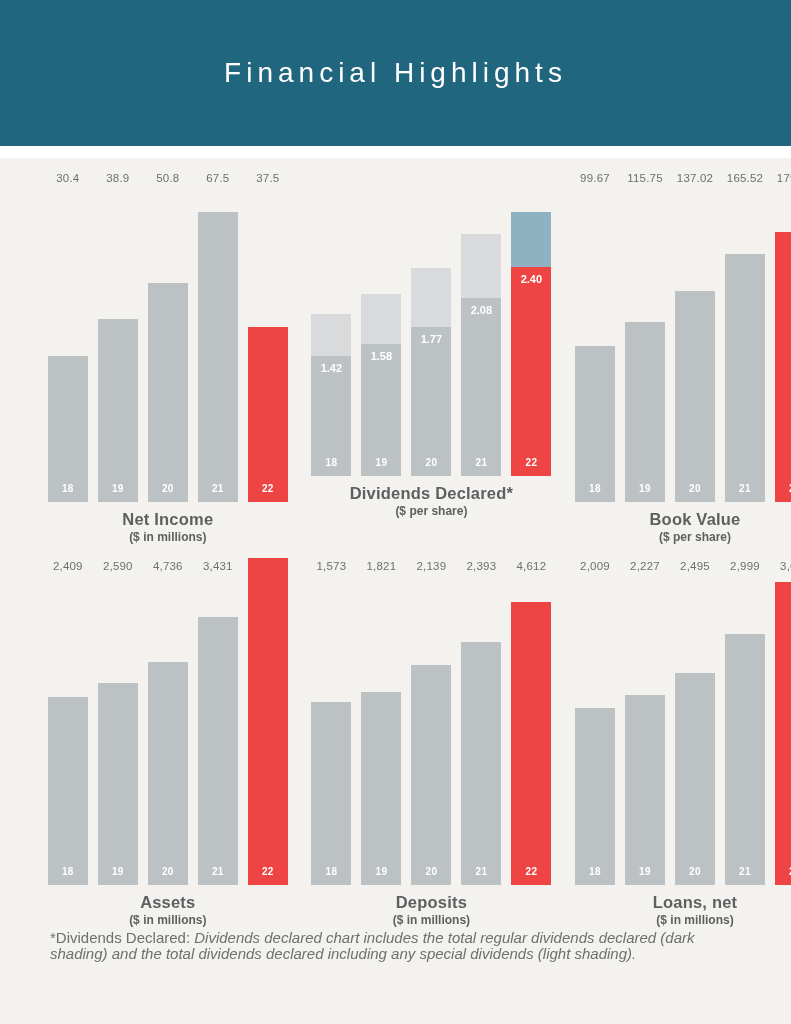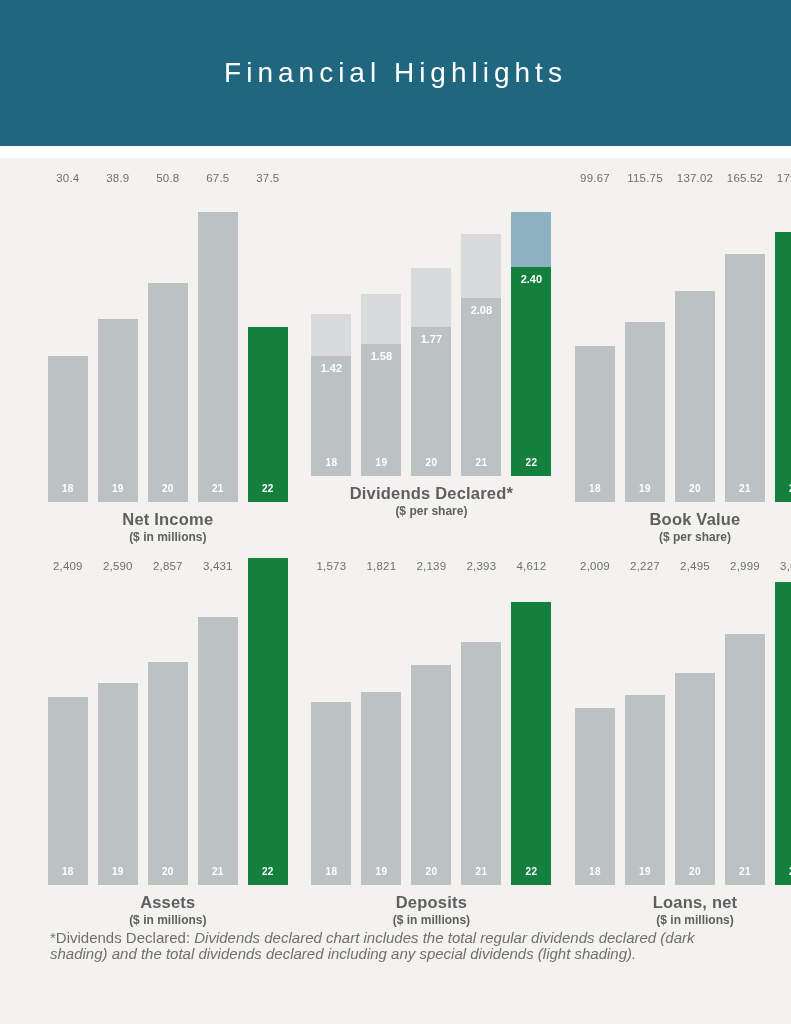--- a/index.html
+++ b/index.html
@@ -81,21 +81,21 @@
     flex-direction:column;
     justify-content:flex-end;
   }
   .seg{
     width:100%;
     position:relative;
   }
   .seg.light-gray{background:#d9dadb;}
   .seg.gray{background:#bcc1c4;}
   .seg.light-blue{background:#8fb2c2;}
-  .seg.blue{background:#15803d;}
+  .seg.blue{background:#ef4444;}
 
   .yearlabel{
     position:absolute;
     left:0;width:100%;
     bottom:8px;
     text-align:center;
     font-size:10px;
     font-weight:700;
     color:#ffffff;
     letter-spacing:.3px;
@@ -318,21 +318,21 @@
 
     </div>
 
     <div class="row r2">
 
       <div class="cell">
         <div class="chart">
           <div class="toplabels">
             <div class="toplabel">2,409</div>
             <div class="toplabel">2,590</div>
-            <div class="toplabel">2,857</div>
+            <div class="toplabel">4,736</div>
             <div class="toplabel">3,431</div>
             <div class="toplabel">4,194</div>
           </div>
           <div class="plot">
             <div class="barwrap">
               <div class="bar">
                 <div class="seg gray" style="height:188px">
                   <span class="yearlabel">18</span>
                 </div>
               </div>

